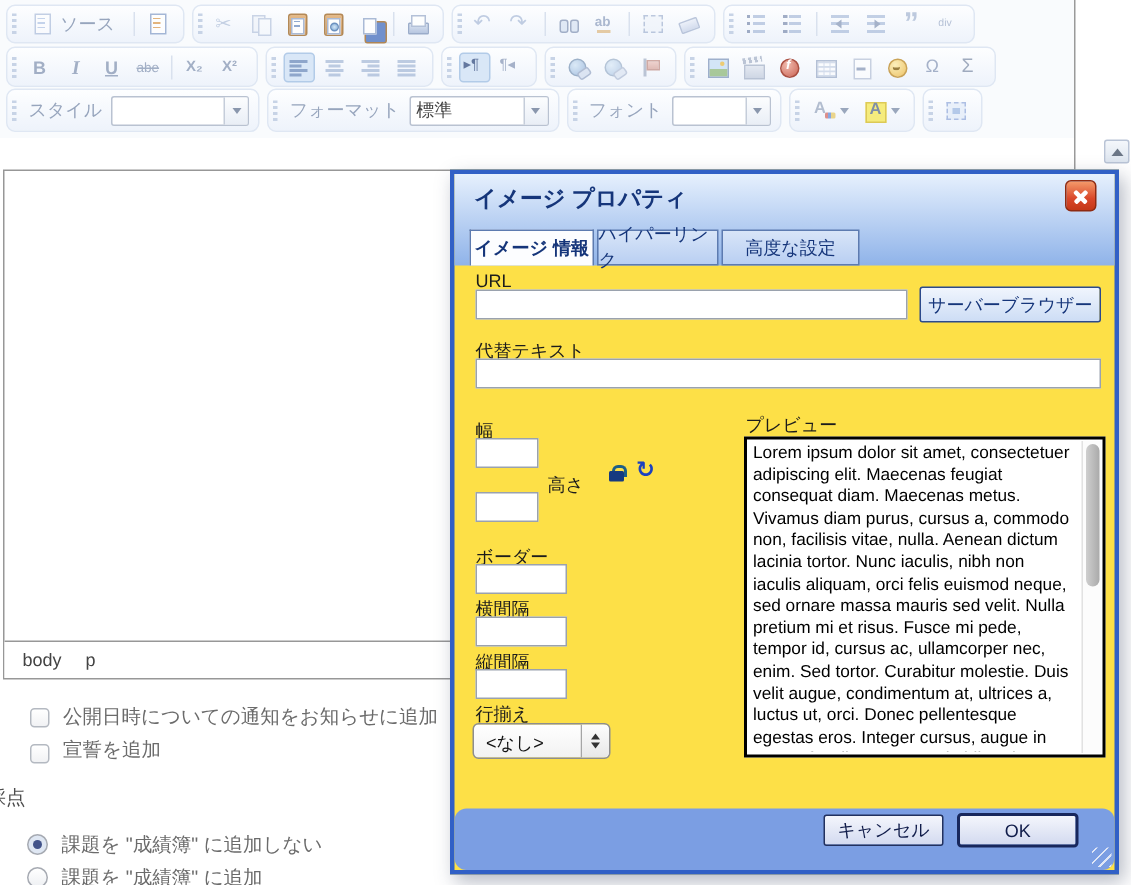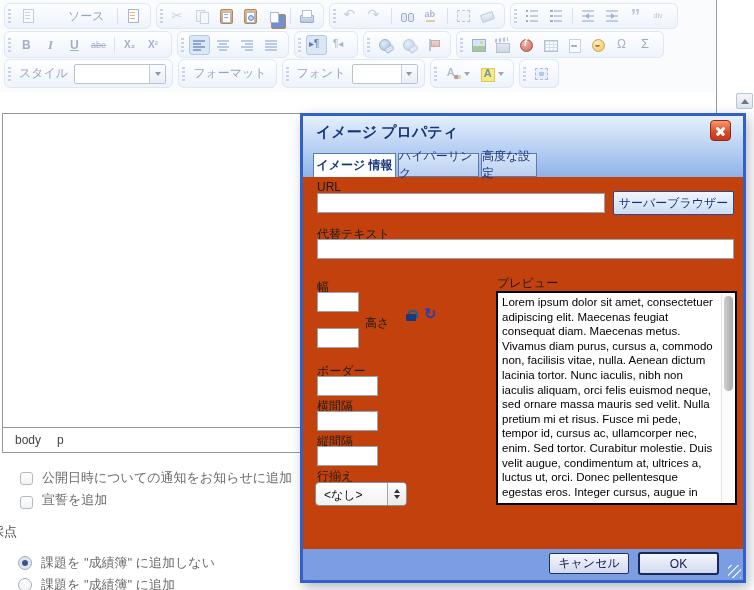--- a/index.html
+++ b/index.html
@@ -152,21 +152,21 @@
   .section-label { position:absolute; left:-9px; top:523px; font-size:13px; color:#4d4d4d; }
   .radio-row { position:absolute; display:flex; align-items:center; gap:9px; font-size:13px; color:#6b6b6b; }
   .rbtn { width:14px; height:14px; border:1px solid #a6aab2; border-radius:50%;
     background:linear-gradient(#fff,#eef0f3); flex:none; position:relative; }
   .rbtn.sel { background:#dfe7f3; }
   .rbtn.sel::after { content:""; position:absolute; left:3px; top:3px; width:6px; height:6px;
     border-radius:50%; background:#42538a; }
 
   
   .dialog { position:absolute; left:300px; top:113px; width:446px; height:470px;
-    border:3px solid #3160c6; background:#c2410c; box-shadow:3px 5px 12px rgba(50,60,90,.35); }
+    border:3px solid #3160c6; background:#fde047; box-shadow:3px 5px 12px rgba(50,60,90,.35); }
   .dlg-header { position:absolute; left:0; top:0; right:0; height:61px;
     background:linear-gradient(#e6f0fd,#8fb3e9); }
   .dlg-title { position:absolute; left:13px; top:7px; font-size:15px; font-weight:700; color:#15357a; }
   .dlg-close { position:absolute; right:12px; top:4px; width:21px; height:21px; border-radius:4px;
     background:linear-gradient(#f49a6a,#d9472a 60%,#c43818); border:1px solid #8e2a12; }
   .dlg-close::before,.dlg-close::after { content:""; position:absolute; left:4px; top:9px; width:11px; height:2.5px;
     background:#fff; border-radius:1px; }
   .dlg-close::before { transform:rotate(45deg); }
   .dlg-close::after { transform:rotate(-45deg); }
   .dlg-tabs { position:absolute; left:0; top:34px; right:0; height:27px; }
@@ -196,37 +196,37 @@
     display:flex; flex-direction:column; align-items:center; justify-content:center; gap:2px; }
   .tri-up { width:0; height:0; border-left:3px solid transparent; border-right:3px solid transparent; border-bottom:4px solid #333; }
   .tri-dn { width:0; height:0; border-left:3px solid transparent; border-right:3px solid transparent; border-top:4px solid #333; }
   .preview-box { position:absolute; left:193px; top:114px; width:241px; height:214px;
     border:2px solid #000; background:#fff; overflow:hidden; }
   .preview-text { position:absolute; left:4px; top:2px; right:17px; bottom:2px; overflow:hidden;
     font-size:11.5px; line-height:14.6px; color:#000; }
   .pv-scrollbar { position:absolute; right:1px; top:1px; bottom:1px; width:13px; background:#fcfcfc; border-left:1px solid #e2e2e2; }
   .pv-thumb { position:absolute; left:2px; top:2px; width:9px; height:95px; border-radius:5px;
     background:linear-gradient(90deg,#cfcfcf,#aaaaaa); }
-  .dlg-footer { position:absolute; left:0; right:0; bottom:0; height:31px; background:#7b9ee3; }
+  .dlg-footer { position:absolute; left:0; right:0; bottom:0; height:41px; background:#7b9ee3;border-radius:8px; }
   .dlg-btn { position:absolute; display:flex; align-items:center; justify-content:center;
     font-size:12px; color:#101c4a; background:linear-gradient(#f4f6fc,#d3daf0); }
   .btn-cancel { left:246px; top:4px; width:80px; height:21px; border:1px solid #22315f; border-radius:2px; }
   .btn-ok { left:335px; top:3px; width:81px; height:23px; border:2px solid #18275c; border-radius:3px; }
   .resize-grip { position:absolute; right:2px; bottom:2px; width:13px; height:13px;
     background:repeating-linear-gradient(135deg,transparent 0 2px,#dfe6f6 2px 3px,transparent 3px 5px); }
 </style>
 </head>
 <body>
 
 <div class="page">
 
   <div class="toolbar-area">
     <div class="tb-row r1">
       <div class="tb-group">
-        <div class="tbtn" style="width:auto;padding:0 3px;gap:28px;">
+        <div class="tbtn" style="width:auto;padding:0 3px;">
           <span class="ic ic-doc dim"></span>
           <span class="tb-label">ソース</span>
         </div>
         <span class="tb-sep"></span>
         <div class="tbtn">
             <span class="ic ic-doc t op8"></span>
           </div>
       </div>
       <div class="tb-group">
         <div class="tbtn">
@@ -386,20 +386,26 @@
         <span class="tb-label">スタイル</span>
         <div class="combo" style="width:92px">
           <span class="val"></span>
           <span class="arr">
               <i></i>
             </span>
         </div>
       </div>
       <div class="tb-group">
         <span class="tb-label">フォーマット</span>
+        <div class="combo" style="width:93px">
+          <span class="val">標準</span>
+          <span class="arr">
+              <i></i>
+            </span>
+        </div>
       </div>
       <div class="tb-group">
         <span class="tb-label">フォント</span>
         <div class="combo" style="width:66px">
           <span class="val"></span>
           <span class="arr">
               <i></i>
             </span>
         </div>
       </div>
@@ -456,21 +462,21 @@
     <div class="dlg-header">
       <div class="dlg-title">イメージ プロパティ</div>
       <div class="dlg-close"></div>
       <div class="dlg-tabs">
         <div class="dlg-tab active" style="left:10px; width:83px;">
           <span>イメージ 情報</span>
         </div>
         <div class="dlg-tab" style="left:95px; width:81px;">
           <span>ハイパーリンク</span>
         </div>
-        <div class="dlg-tab" style="left:178px; width:56px;">
+        <div class="dlg-tab" style="left:178px; width:92px;">
           <span>高度な設定</span>
         </div>
       </div>
     </div>
 
     <div class="dlg-content">
       <div class="f-label" style="left:14px; top:3px;">URL</div>
       <input class="f-input" style="left: 14px; top: 16px; width: 288px;">
       <div class="browse-btn">
         <span>サーバーブラウザー</span>

